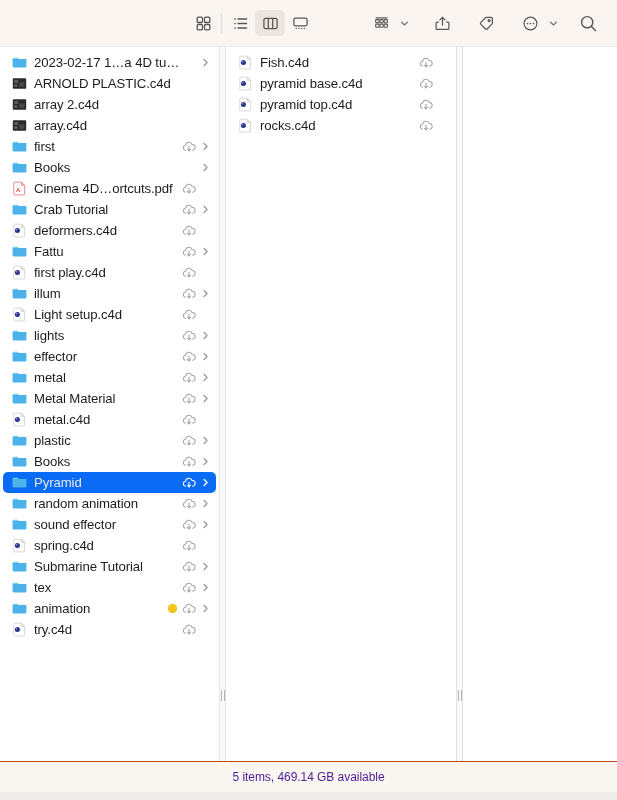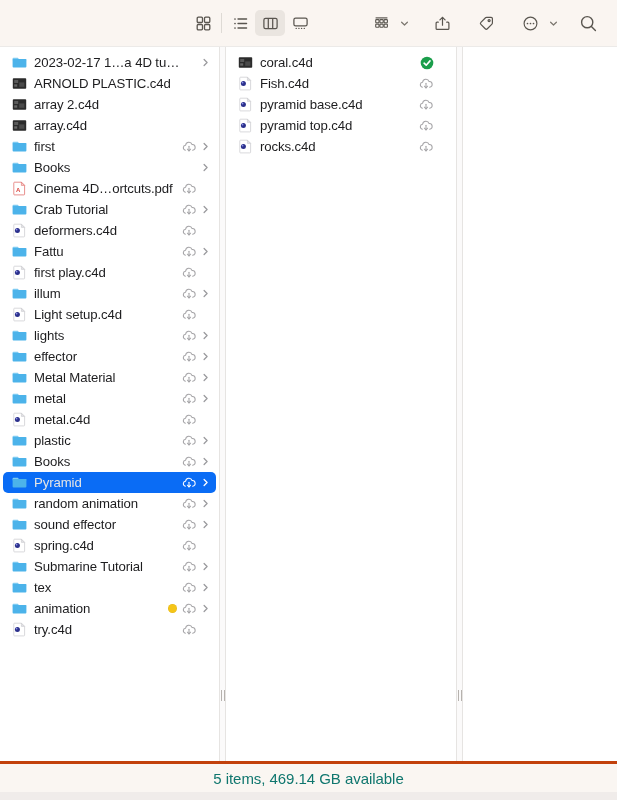--- a/index.html
+++ b/index.html
@@ -128,24 +128,24 @@
   }
   .greencheck { width: 14px; height: 14px; flex: 0 0 auto; }
   .slot { width: 16px; flex: 0 0 auto; }
   .slot-chev { width: 9px; flex: 0 0 auto; }
 
   
   .statusbar {
     height: 31px;
     flex: 0 0 auto;
     background: #faf6f2;
-    border-top: 3px solid #c2410c;
+    border-top: 1px solid #c2410c;
     display: flex; align-items: center; justify-content: center;
-    font-size: 15px;
-    color: #0f766e;
+    font-size: 12px;
+    color: #4c1d95;
     letter-spacing: -0.05px;
   }
   .bottom-strip {
     height: 8px;
     background: #f0ecea;
     flex: 0 0 auto;
   }
 </style>
 </head>
 <body>
@@ -518,42 +518,42 @@
                 <polyline points="3.1,1.5 6.1,4.5 3.1,7.5"></polyline>
               </svg>
             </span>
           </span>
         </div>
         <div class="row">
           <span class="ico"><svg width="17" height="17" viewBox="0 0 17 17">
               <path d="M1.6 4.6 a0.9 0.9 0 0 1 0.9 -0.9 H6.8 l1.1 1.2 H14.5 a0.9 0.9 0 0 1 0.9 0.9 V6.3 H1.6 Z" fill="#7ecbf2"></path>
               <path d="M1.6 5.9 a0.95 0.95 0 0 1 0.95 -0.95 H14.45 a0.95 0.95 0 0 1 0.95 0.95 V12.6 a0.95 0.95 0 0 1 -0.95 0.95 H2.55 A0.95 0.95 0 0 1 1.6 12.6 Z" fill="#4cb3ea"></path>
             </svg></span>
+          <span class="name">metal</span>
+          <span class="trail">
+            <span class="cloud">
+              <svg width="16" height="16" viewBox="0 0 16 16" fill="none" stroke="currentColor" stroke-width="1.05" stroke-linecap="round" stroke-linejoin="round">
+                <path d="M4.4 11.2 A2.5 2.5 0 0 1 4.6 6.25 A3.35 3.35 0 0 1 11.1 5.6 A2.65 2.65 0 0 1 11.6 11.2"></path>
+                <line x1="8.0" y1="7.3" x2="8.0" y2="11.8"></line>
+                <polyline points="6.4,10.2 8.0,11.9 9.6,10.2"></polyline>
+              </svg>
+            </span>
+            <span class="chev">
+              <svg width="9" height="9" viewBox="0 0 9 9" fill="none" stroke="currentColor" stroke-width="1.25" stroke-linecap="round" stroke-linejoin="round">
+                <polyline points="3.1,1.5 6.1,4.5 3.1,7.5"></polyline>
+              </svg>
+            </span>
+          </span>
+        </div>
+        <div class="row">
+          <span class="ico"><svg width="17" height="17" viewBox="0 0 17 17">
+              <path d="M1.6 4.6 a0.9 0.9 0 0 1 0.9 -0.9 H6.8 l1.1 1.2 H14.5 a0.9 0.9 0 0 1 0.9 0.9 V6.3 H1.6 Z" fill="#7ecbf2"></path>
+              <path d="M1.6 5.9 a0.95 0.95 0 0 1 0.95 -0.95 H14.45 a0.95 0.95 0 0 1 0.95 0.95 V12.6 a0.95 0.95 0 0 1 -0.95 0.95 H2.55 A0.95 0.95 0 0 1 1.6 12.6 Z" fill="#4cb3ea"></path>
+            </svg></span>
           <span class="name">Metal Material</span>
-          <span class="trail">
-            <span class="cloud">
-              <svg width="16" height="16" viewBox="0 0 16 16" fill="none" stroke="currentColor" stroke-width="1.05" stroke-linecap="round" stroke-linejoin="round">
-                <path d="M4.4 11.2 A2.5 2.5 0 0 1 4.6 6.25 A3.35 3.35 0 0 1 11.1 5.6 A2.65 2.65 0 0 1 11.6 11.2"></path>
-                <line x1="8.0" y1="7.3" x2="8.0" y2="11.8"></line>
-                <polyline points="6.4,10.2 8.0,11.9 9.6,10.2"></polyline>
-              </svg>
-            </span>
-            <span class="chev">
-              <svg width="9" height="9" viewBox="0 0 9 9" fill="none" stroke="currentColor" stroke-width="1.25" stroke-linecap="round" stroke-linejoin="round">
-                <polyline points="3.1,1.5 6.1,4.5 3.1,7.5"></polyline>
-              </svg>
-            </span>
-          </span>
-        </div>
-        <div class="row">
-          <span class="ico"><svg width="17" height="17" viewBox="0 0 17 17">
-              <path d="M1.6 4.6 a0.9 0.9 0 0 1 0.9 -0.9 H6.8 l1.1 1.2 H14.5 a0.9 0.9 0 0 1 0.9 0.9 V6.3 H1.6 Z" fill="#7ecbf2"></path>
-              <path d="M1.6 5.9 a0.95 0.95 0 0 1 0.95 -0.95 H14.45 a0.95 0.95 0 0 1 0.95 0.95 V12.6 a0.95 0.95 0 0 1 -0.95 0.95 H2.55 A0.95 0.95 0 0 1 1.6 12.6 Z" fill="#4cb3ea"></path>
-            </svg></span>
-          <span class="name">metal</span>
           <span class="trail">
             <span class="cloud">
               <svg width="16" height="16" viewBox="0 0 16 16" fill="none" stroke="currentColor" stroke-width="1.05" stroke-linecap="round" stroke-linejoin="round">
                 <path d="M4.4 11.2 A2.5 2.5 0 0 1 4.6 6.25 A3.35 3.35 0 0 1 11.1 5.6 A2.65 2.65 0 0 1 11.6 11.2"></path>
                 <line x1="8.0" y1="7.3" x2="8.0" y2="11.8"></line>
                 <polyline points="6.4,10.2 8.0,11.9 9.6,10.2"></polyline>
               </svg>
             </span>
             <span class="chev">
               <svg width="9" height="9" viewBox="0 0 9 9" fill="none" stroke="currentColor" stroke-width="1.25" stroke-linecap="round" stroke-linejoin="round">
@@ -793,36 +793,20 @@
     <div class="col-divider">
       <div class="grip">
           <i></i>
           <i></i>
         </div>
     </div>
 
     <div class="column col-2">
         <div class="row">
           <span class="ico"><svg width="17" height="17" viewBox="0 0 17 17">
-              <rect x="1.8" y="3.3" width="13.4" height="10.4" rx="0.8" fill="#2b2b2b"></rect>
-              <rect x="3.2" y="5.0" width="4.0" height="3.0" fill="#5a5a5a"></rect>
-              <rect x="8.2" y="7.4" width="5.2" height="4.4" fill="#4a4a4a"></rect>
-              <rect x="3.2" y="9.3" width="3.0" height="2.4" fill="#666666"></rect>
-            </svg></span>
-          <span class="name">coral.c4d</span>
-          <span class="trail">
-            <span class="greencheck"><svg width="14" height="14" viewBox="0 0 14 14">
-                <circle cx="7" cy="7" r="6.3" fill="#1b9e4b"></circle>
-                <polyline points="4.1,7.2 6.2,9.2 10.0,4.9" fill="none" stroke="#ffffff" stroke-width="1.6" stroke-linecap="round" stroke-linejoin="round"></polyline>
-              </svg></span>
-            <span class="slot-chev"></span>
-          </span>
-        </div>
-        <div class="row">
-          <span class="ico"><svg width="17" height="17" viewBox="0 0 17 17">
               <path d="M3.5 2.2 H10.4 L13.6 5.4 V14.2 a0.7 0.7 0 0 1 -0.7 0.7 H3.5 a0.7 0.7 0 0 1 -0.7 -0.7 V2.9 A0.7 0.7 0 0 1 3.5 2.2 Z" fill="#ffffff" stroke="#c9c9cd" stroke-width="0.7"></path>
               <path d="M10.4 2.2 L13.6 5.4 H10.4 Z" fill="#e3e3e7" stroke="#c9c9cd" stroke-width="0.6"></path>
               <circle cx="6.4" cy="8.4" r="2.5" fill="#2a2f8c"></circle>
               <circle cx="5.6" cy="7.6" r="0.85" fill="#8d93e8"></circle>
             </svg></span>
           <span class="name">Fish.c4d</span>
           <span class="trail">
             <span class="cloud">
               <svg width="16" height="16" viewBox="0 0 16 16" fill="none" stroke="currentColor" stroke-width="1.05" stroke-linecap="round" stroke-linejoin="round">
                 <path d="M4.4 11.2 A2.5 2.5 0 0 1 4.6 6.25 A3.35 3.35 0 0 1 11.1 5.6 A2.65 2.65 0 0 1 11.6 11.2"></path>

